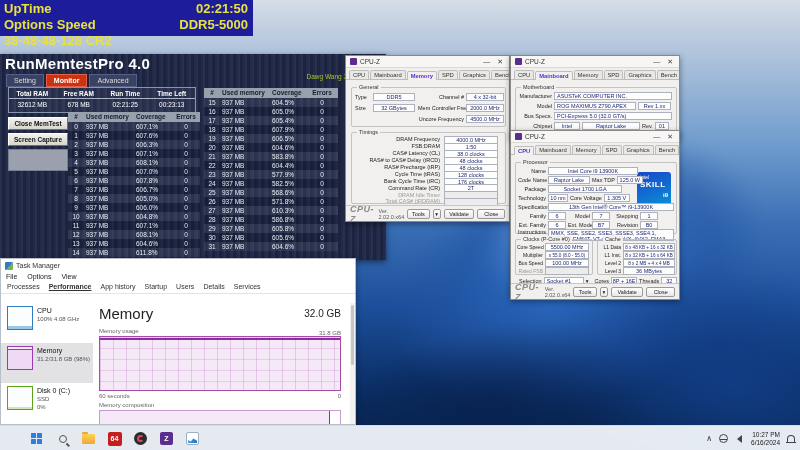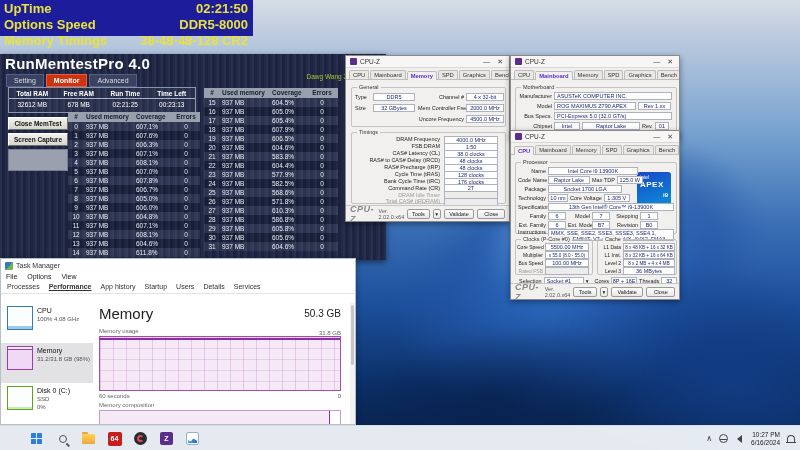--- a/index.html
+++ b/index.html
@@ -154,24 +154,23 @@
     <div class="petal p5"></div>
   </div>
 
   <div id="overlay">
     <div class="ov-row">
       <span>UpTime</span>
       <span>02:21:50</span>
     </div>
     <div class="ov-row">
       <span>Options Speed</span>
-      <span>DDR5-8000</span>
+      <span>DDR5-5000</span>
     </div>
     <div class="ov-row">
-      <span>Memory Timings</span>
       <span>38-48-48-128 CR2</span>
     </div>
   </div>
 
   <div id="memtest">
     <div class="mt-title">RunMemtestPro 4.0</div>
     <div class="mt-close">✕</div>
     <div class="mt-credit">Dawg Wang 2019/02/16</div>
     <div class="mt-tabs">
       <span class="mt-tab">Setting</span>
@@ -457,21 +456,21 @@
             <span>0%</span>
           </span>
       </div>
       <div class="tm-tile">
         
         
       </div>
     </div>
     <div class="tm-main">
       <div class="tm-h1">Memory</div>
-      <div class="tm-total">50.3 GB</div>
+      <div class="tm-total">32.0 GB</div>
       <div class="tm-lbl" style="position:absolute;left:6px;top:25px;">Memory usage</div>
       <div class="tm-lbl" style="position:absolute;right:8px;top:27px;">31.8 GB</div>
       <div class="tm-graph">
           <i></i>
         </div>
       <div class="tm-lbl" style="position:absolute;left:6px;top:90px;">60 seconds</div>
       <div class="tm-lbl" style="position:absolute;right:8px;top:90px;">0</div>
       <div class="tm-lbl" style="position:absolute;left:6px;top:99px;">Memory composition</div>
       <div class="tm-comp">
           <i></i>
@@ -643,21 +642,21 @@
       <span class="cz-tab">Memory</span>
       <span class="cz-tab">SPD</span>
       <span class="cz-tab">Graphics</span>
       <span class="cz-tab">Bench</span>
 
     </div>
     <div class="grp" style="left:4px;top:31px;width:162px;height:72px;">
       <span class="leg">Processor</span>
       <div class="badge">
         <div class="b1">intel</div>
-        <div class="b2">APEX</div>
+        <div class="b2">SKILL</div>
         <div class="b3">i9</div>
       </div>
       <div class="czrow" style="left:2px;top:4px;">
           <span class="fl" style="width:28px;text-align:right;">Name</span>
           <span class="fb" style="width:90px;">Intel Core i9 13900K</span>
         </div>
       <div class="czrow" style="left:2px;top:13px;">
           <span class="fl" style="width:28px;text-align:right;">Code Name</span>
           <span class="fb" style="width:42px;">Raptor Lake</span>
           <span class="fl">Max TDP</span>

